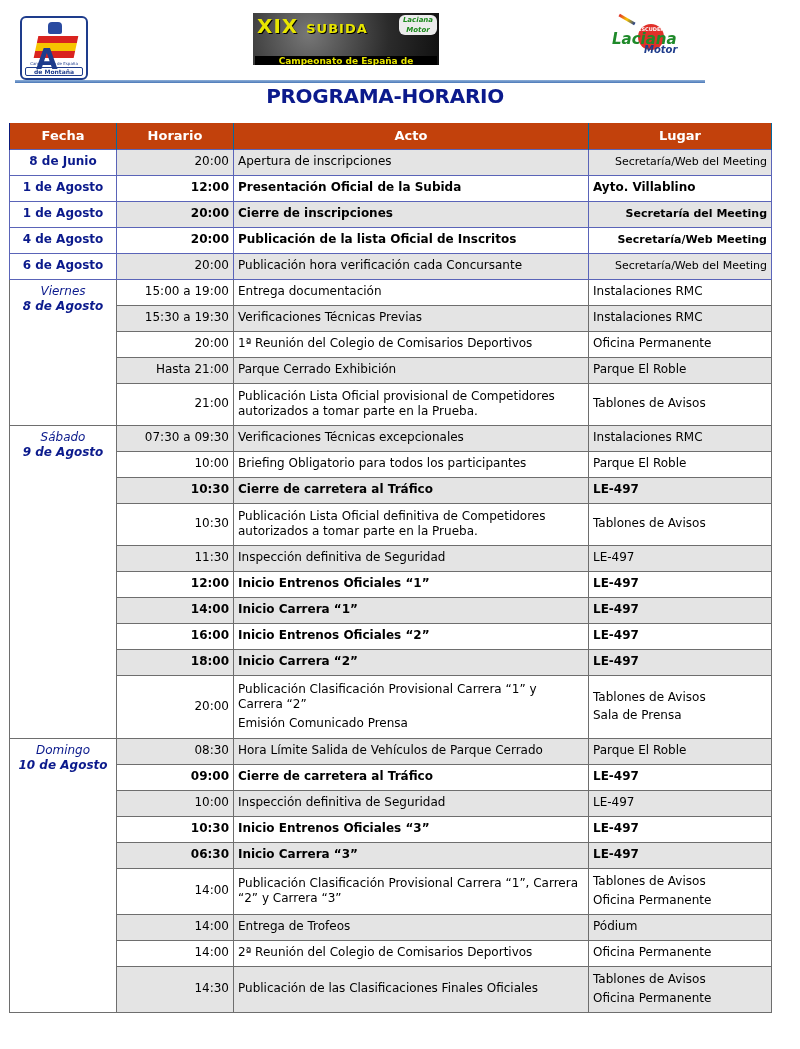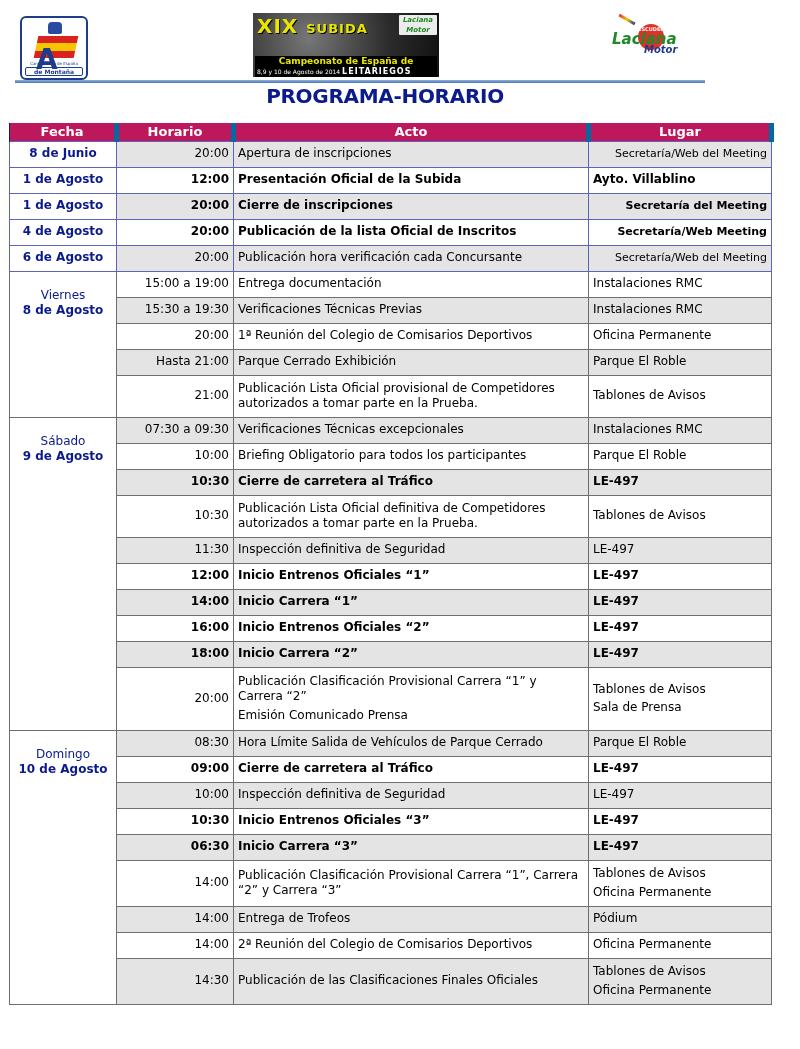--- a/index.html
+++ b/index.html
@@ -6,54 +6,54 @@
   body { width: 800px; height: 1049px; background: #ffffff; font-family: "DejaVu Sans", sans-serif; position: relative; overflow: hidden; color: #000; }
 
   
   .logo-left { position: absolute; left: 20px; top: 16px; width: 68px; height: 64px; border: 2px solid #1e3c8c; border-radius: 6px; background: #fff; overflow: hidden; }
   .logo-left .crown { position: absolute; left: 26px; top: 4px; width: 14px; height: 12px; background: #2a4aa0; border-radius: 4px 4px 2px 2px; }
   .logo-left .flag { position: absolute; left: 14px; top: 18px; width: 40px; height: 22px; background: linear-gradient(#d9231f 0 33%, #f6c400 33% 66%, #d9231f 66%); transform: skewX(-12deg); }
   .logo-left .letter { position: absolute; left: 14px; top: 28px; font-family: "DejaVu Sans", sans-serif; font-weight: bold; font-size: 28px; color: #1e3c8c; line-height: 1; }
   .logo-left .cap1 { position: absolute; left: 2px; bottom: 12px; width: 60px; font-size: 4px; color: #1e3c8c; text-align: center; }
   .logo-left .cap2 { position: absolute; left: 3px; bottom: 2px; width: 58px; height: 9px; border: 1px solid #1e3c8c; border-radius: 2px; font-size: 6px; font-weight: bold; color: #1e3c8c; text-align: center; line-height: 8px; }
 
-  .banner { position: absolute; left: 253px; top: 13px; width: 186px; height: 64px; background: radial-gradient(circle at 30% 40%, #777 0, #2b2b2b 60%, #111 100%); overflow: hidden; }
+  .banner { position: absolute; left: 253px; top: 13px; width: 186px; height: 52px; background: radial-gradient(circle at 30% 40%, #777 0, #2b2b2b 60%, #111 100%); overflow: hidden; }
   .banner .b1 { position: absolute; left: 4px; top: 1px; font-weight: bold; font-size: 20px; color: #e8e600; letter-spacing: 1px; font-family: "DejaVu Sans", sans-serif; text-shadow: 1px 1px 0 #000; }
   .banner .b1 small { font-size: 13px; }
   .banner .b2 { position: absolute; left: 4px; top: 17px; font-weight: bold; font-size: 23px; color: #e8e600; font-family: "DejaVu Sans", sans-serif; text-shadow: 1px 1px 0 #000; letter-spacing: -0.5px; }
   .banner .b2 small { font-size: 13px; }
   .banner .b3 { position: absolute; left: 2px; top: 43px; width: 182px; height: 11px; background: #000; color: #e8e600; font-size: 9px; font-weight: bold; line-height: 11px; text-align: center; }
   .banner .b4 { position: absolute; left: 2px; top: 54px; width: 182px; height: 10px; background: #000; color: #fff; font-size: 6px; line-height: 10px; padding-left: 2px; }
   .banner .b4 b { font-size: 8px; letter-spacing: 1px; }
-  .banner .mini { position: absolute; right: 2px; top: 2px; width: 38px; height: 20px; background: #ececec; border-radius: 1px; color: #1e8a1e; font-size: 7px; font-weight: bold; font-style: italic; text-align: center; line-height: 10px; }
+  .banner .mini { position: absolute; right: 2px; top: 2px; width: 38px; height: 20px; background: #ececec; border-radius: 6px; color: #1e8a1e; font-size: 7px; font-weight: bold; font-style: italic; text-align: center; line-height: 10px; }
 
   .logo-right { position: absolute; left: 610px; top: 18px; width: 75px; height: 44px; }
   .logo-right .circle { position: absolute; left: 28px; top: 6px; width: 26px; height: 26px; border-radius: 50%; background: #e0302a; }
   .logo-right .esc { position: absolute; left: 28px; top: 8px; font-size: 5px; color: #fff; font-weight: bold; }
   .logo-right .lac { position: absolute; left: 2px; top: 12px; font-size: 15px; color: #1f8a2a; font-weight: bold; font-style: italic; }
   .logo-right .mot { position: absolute; left: 34px; top: 26px; font-size: 10px; color: #1e3c8c; font-weight: bold; font-style: italic; }
   .logo-right .streak { position: absolute; left: 8px; top: 0px; width: 18px; height: 3px; background: linear-gradient(90deg,#e0302a,#f6c400,#1e3c8c); transform: rotate(30deg); }
 
   .rule { position: absolute; left: 15px; top: 80px; width: 690px; height: 3px; background: linear-gradient(#8fb0d8, #4a78b8); }
 
   .title { position: absolute; left: 0; top: 84px; width: 760px; text-align: center; padding-left: 0; font-family: "DejaVu Sans", sans-serif; font-weight: bold; font-size: 20px; color: #0b1a8c; letter-spacing: -0.3px; }
   .title span { display: inline-block; margin-left: 10px; }
 
   
   table.sched { position: absolute; left: 9px; top: 123px; width: 762px; border-collapse: collapse; table-layout: fixed; font-family: "DejaVu Sans", sans-serif; font-size: 12px; }
   table.sched col.c1 { width: 107px; }
   table.sched col.c2 { width: 117px; }
   table.sched col.c3 { width: 355px; }
   table.sched col.c4 { width: 183px; }
-  table.sched th { background: #be185d; color: #fff; font-weight: bold; font-size: 13px; height: 18px; text-align: center; border-left: 1px solid #9aa4d8; border-right: 5px solid #0369a1; }
+  table.sched th { background: #c2410c; color: #fff; font-weight: bold; font-size: 13px; height: 26px; text-align: center; border-left: 1px solid #9aa4d8; border-right: 1px solid #0369a1; }
   table.sched th:first-child { border-left: 1px solid #0b1a7c; }
   table.sched td { border: 1px solid #6e6e6e; padding: 0 4px; height: 26px; vertical-align: middle; line-height: 1.28; }
   table.sched tr.blue td { border-color: #5a64b8; }
   table.sched td.fecha { text-align: center; color: #0b1a8c; font-weight: bold; font-size: 12px; background: #fff; }
-  table.sched td.fecha.grp { vertical-align: top; padding-top: 16px; }
+  table.sched td.fecha.grp { vertical-align: top; padding-top: 4px; font-style: italic; }
   table.sched td.fecha .day { font-weight: normal; display: block; }
   table.sched td.fecha .date { font-weight: bold; display: block; }
   table.sched td.hor { text-align: right; }
   table.sched tr.g td.hor, table.sched tr.g td.acto, table.sched tr.g td.lugar { background: #e4e4e4; }
   table.sched tr.b td.hor, table.sched tr.b td.acto, table.sched tr.b td.lugar { font-weight: bold; }
   table.sched td.lugar.small { font-size: 11px; text-align: right; }
   table.sched td .l2 { display: block; margin-top: 3px; }
   table.sched tr.h2 td { height: 42px; }
   table.sched tr.h2b td { height: 46px; }
   table.sched tr.h3 td { height: 63px; }

